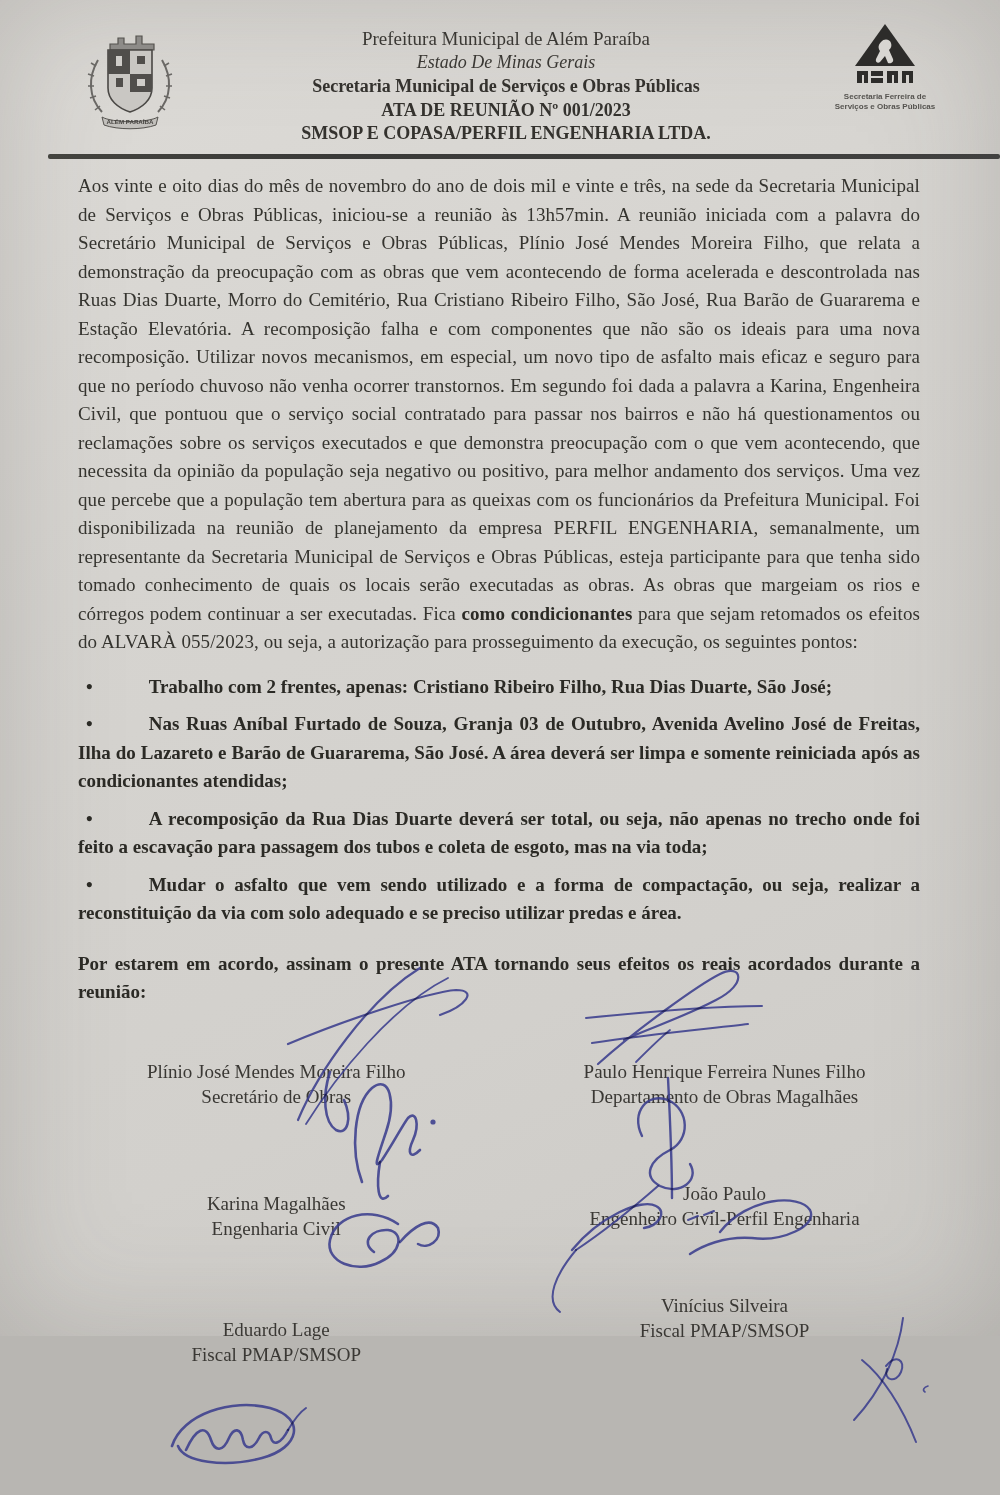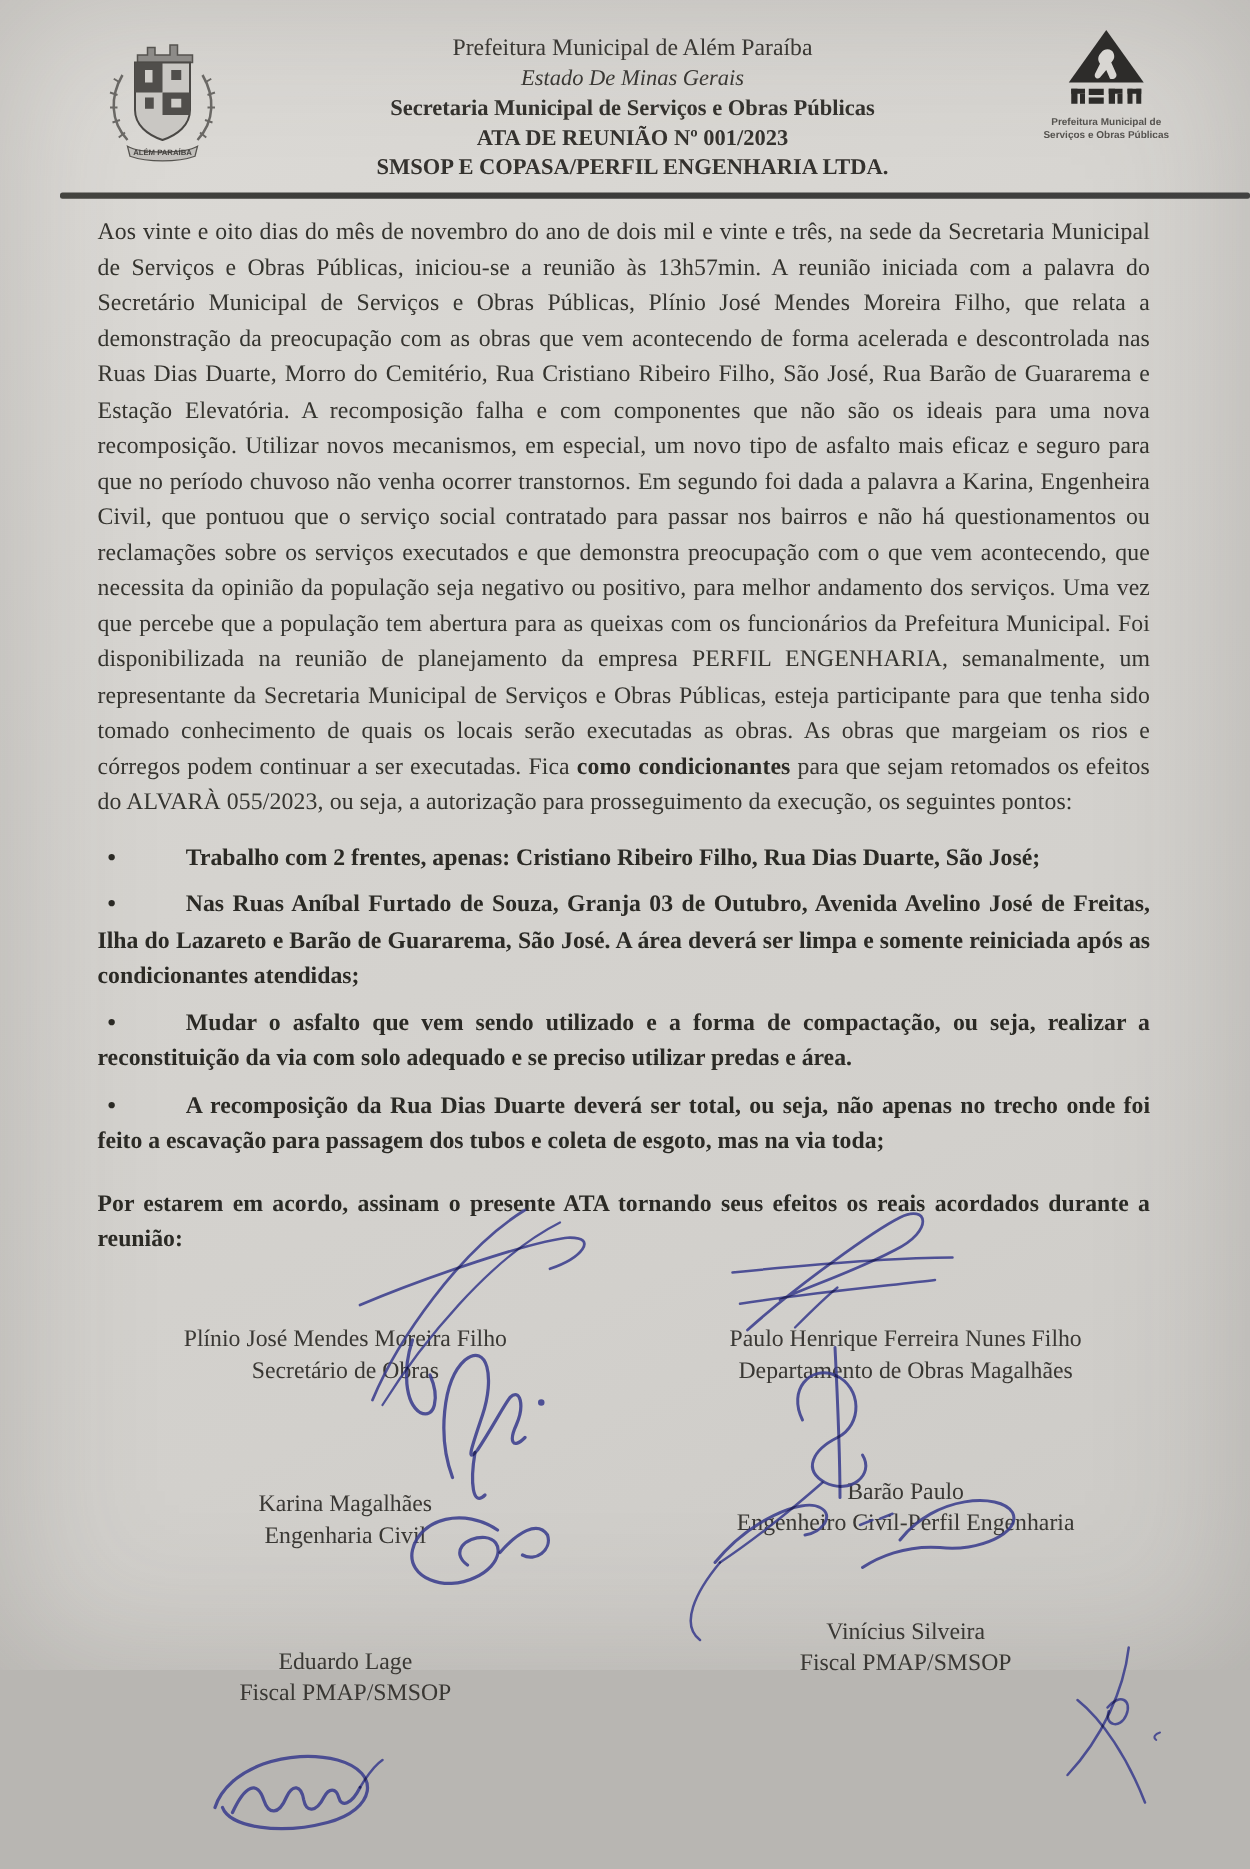--- a/index.html
+++ b/index.html
@@ -121,35 +121,35 @@
           <rect x="28" y="49" width="12" height="5"></rect>
             <rect x="28" y="56" width="12" height="5"></rect>
           <rect x="44" y="49" width="5" height="12"></rect>
             <rect x="44" y="49" width="11" height="4"></rect>
             <rect x="51" y="53" width="4" height="8"></rect>
           <rect x="59" y="49" width="4" height="12"></rect>
             <rect x="66" y="49" width="4" height="12"></rect>
             <rect x="59" y="49" width="11" height="4"></rect>
         </g>
       </svg>
-      <div class="cap">Prefeitura Municipal de</div>
+      <div class="cap">Secretaria Ferreira de</div>
       <div class="cap">Serviços e Obras Públicas</div>
     </div>
   </div>
 
   <div class="rule"></div>
 
   <div class="content">
     <p class="para"><span>Aos vinte e oito dias do mês de novembro do ano de dois mil e vinte e três, na sede da Secretaria Municipal de Serviços e Obras Públicas, iniciou-se a reunião às 13h57min. A reunião iniciada com a palavra do Secretário Municipal de Serviços e Obras Públicas, Plínio José Mendes Moreira Filho, que relata a demonstração da preocupação com as obras que vem acontecendo de forma acelerada e descontrolada nas Ruas Dias Duarte, Morro do Cemitério, Rua Cristiano Ribeiro Filho, São José, Rua Barão de Guararema e Estação Elevatória. A recomposição falha e com componentes que não são os ideais para uma nova recomposição. Utilizar novos mecanismos, em especial, um novo tipo de asfalto mais eficaz e seguro para que no período chuvoso não venha ocorrer transtornos. Em segundo foi dada a palavra a Karina, Engenheira Civil, que pontuou que o serviço social contratado para passar nos bairros e não há questionamentos ou reclamações sobre os serviços executados e que demonstra preocupação com o que vem acontecendo, que necessita da opinião da população seja negativo ou positivo, para melhor andamento dos serviços. Uma vez que percebe que a população tem abertura para as queixas com os funcionários da Prefeitura Municipal. Foi disponibilizada na reunião de planejamento da empresa PERFIL ENGENHARIA, semanalmente, um representante da Secretaria Municipal de Serviços e Obras Públicas, esteja participante para que tenha sido tomado conhecimento de quais os locais serão executadas as obras. As obras que margeiam os rios e córregos podem continuar a ser executadas. Fica </span><b>como condicionantes</b><span> para que sejam retomados os efeitos do ALVARÀ 055/2023, ou seja, a autorização para prosseguimento da execução, os seguintes pontos:</span></p>
 
     <div class="bullets">
       <p class="bullet"><span class="dot">•</span><span>Trabalho com 2 frentes, apenas: Cristiano Ribeiro Filho, Rua Dias Duarte, São José;</span></p>
       <p class="bullet"><span class="dot">•</span><span>Nas Ruas Aníbal Furtado de Souza, Granja 03 de Outubro, Avenida Avelino José de Freitas, Ilha do Lazareto e Barão de Guararema, São José. A área deverá ser limpa e somente reiniciada após as condicionantes atendidas;</span></p>
+      <p class="bullet"><span class="dot">•</span><span>A recomposição da Rua Dias Duarte deverá ser total, ou seja, não apenas no trecho onde foi feito a escavação para passagem dos tubos e coleta de esgoto, mas na via toda;</span></p>
       <p class="bullet"><span class="dot">•</span><span>Mudar o asfalto que vem sendo utilizado e a forma de compactação, ou seja, realizar a reconstituição da via com solo adequado e se preciso utilizar predas e área.</span></p>
-      <p class="bullet"><span class="dot">•</span><span>A recomposição da Rua Dias Duarte deverá ser total, ou seja, não apenas no trecho onde foi feito a escavação para passagem dos tubos e coleta de esgoto, mas na via toda;</span></p>
     </div>
 
     <p class="closing">Por estarem em acordo, assinam o presente ATA tornando seus efeitos os reais acordados durante a reunião:</p>
   </div>
 
   <div class="sig-area">
     <div class="sig-row r1">
       <div class="sig-block col-l">
         <div class="nm">Plínio José Mendes Moreira Filho</div>
         <div class="tt">Secretário de Obras</div>
@@ -158,21 +158,21 @@
         <div class="nm">Paulo Henrique Ferreira Nunes Filho</div>
         <div class="tt">Departamento de Obras Magalhães</div>
       </div>
     </div>
     <div class="sig-row r2">
       <div class="sig-block col-l">
         <div class="nm">Karina Magalhães</div>
         <div class="tt">Engenharia Civil</div>
       </div>
       <div class="sig-block col-r">
-        <div class="nm">Barão Paulo</div>
+        <div class="nm">João Paulo</div>
         <div class="tt">Engenheiro Civil-Perfil Engenharia</div>
       </div>
     </div>
     <div class="sig-row r3">
       <div class="sig-block col-l">
         <div class="nm">Eduardo Lage</div>
         <div class="tt">Fiscal PMAP/SMSOP</div>
       </div>
       <div class="sig-block col-r">
         <div class="nm">Vinícius Silveira</div>

